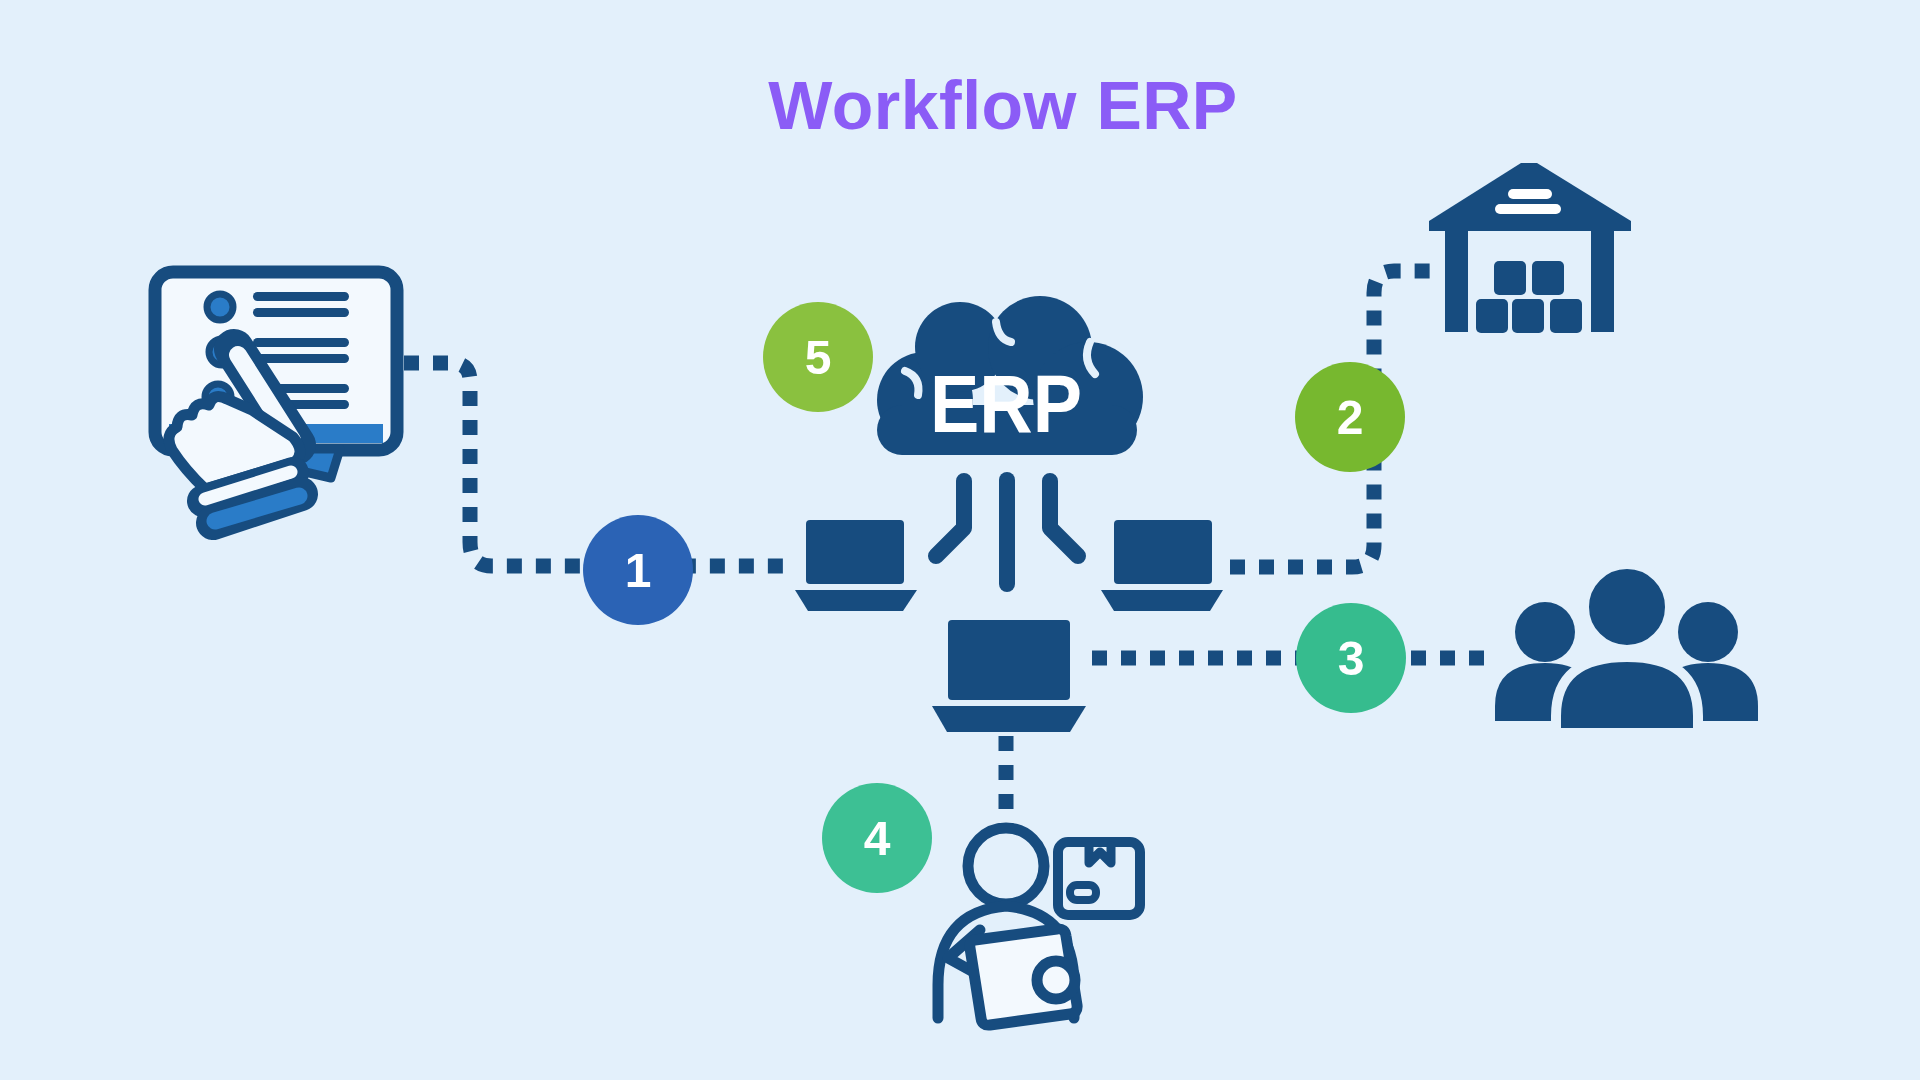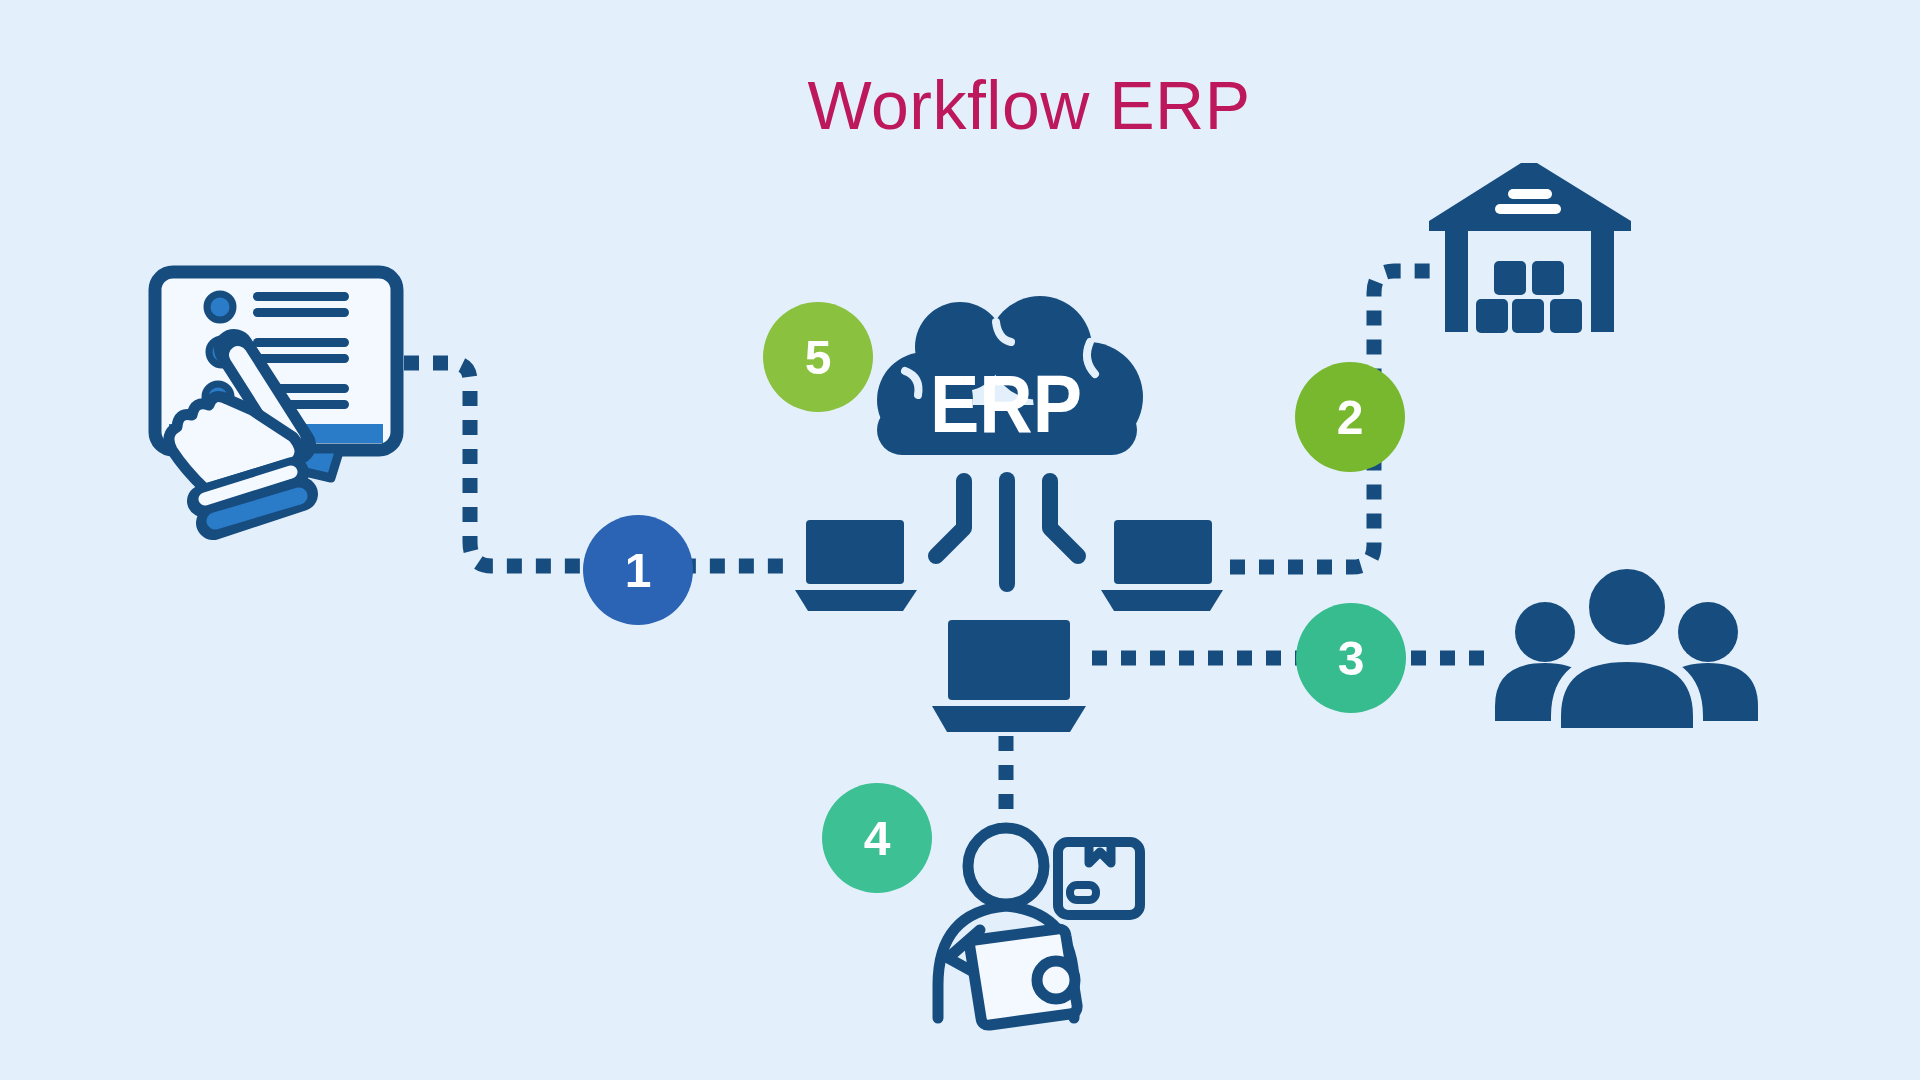--- a/index.html
+++ b/index.html
@@ -3,21 +3,21 @@
 <meta charset="utf-8">
 <style>
   html,body{margin:0;padding:0;background:#E3F0FB;}
   #canvas{
     position:relative;width:1920px;height:1080px;overflow:hidden;
     background:#E3F0FB;font-family:"Liberation Sans", sans-serif;
   }
   #diagram-svg{position:absolute;left:0;top:0;}
   .title{
     position:absolute;top:66px;left:1003px;transform:translateX(-50%);
-    font-size:68px;font-weight:normal;color:#be185d;letter-spacing:0.5px;white-space:nowrap;margin-left:26px;
+    font-size:68px;font-weight:bold;color:#8b5cf6;letter-spacing:0.5px;white-space:nowrap;
   }
   .step{
     position:absolute;width:110px;height:110px;border-radius:50%;
     display:flex;align-items:center;justify-content:center;
     color:#fff;font-weight:bold;font-size:48px;
   }
   .step-1{left:583px;top:515px;}
   .step-2{left:1295px;top:362px;}
   .step-3{left:1296px;top:603px;}
   .step-4{left:822px;top:783px;}

